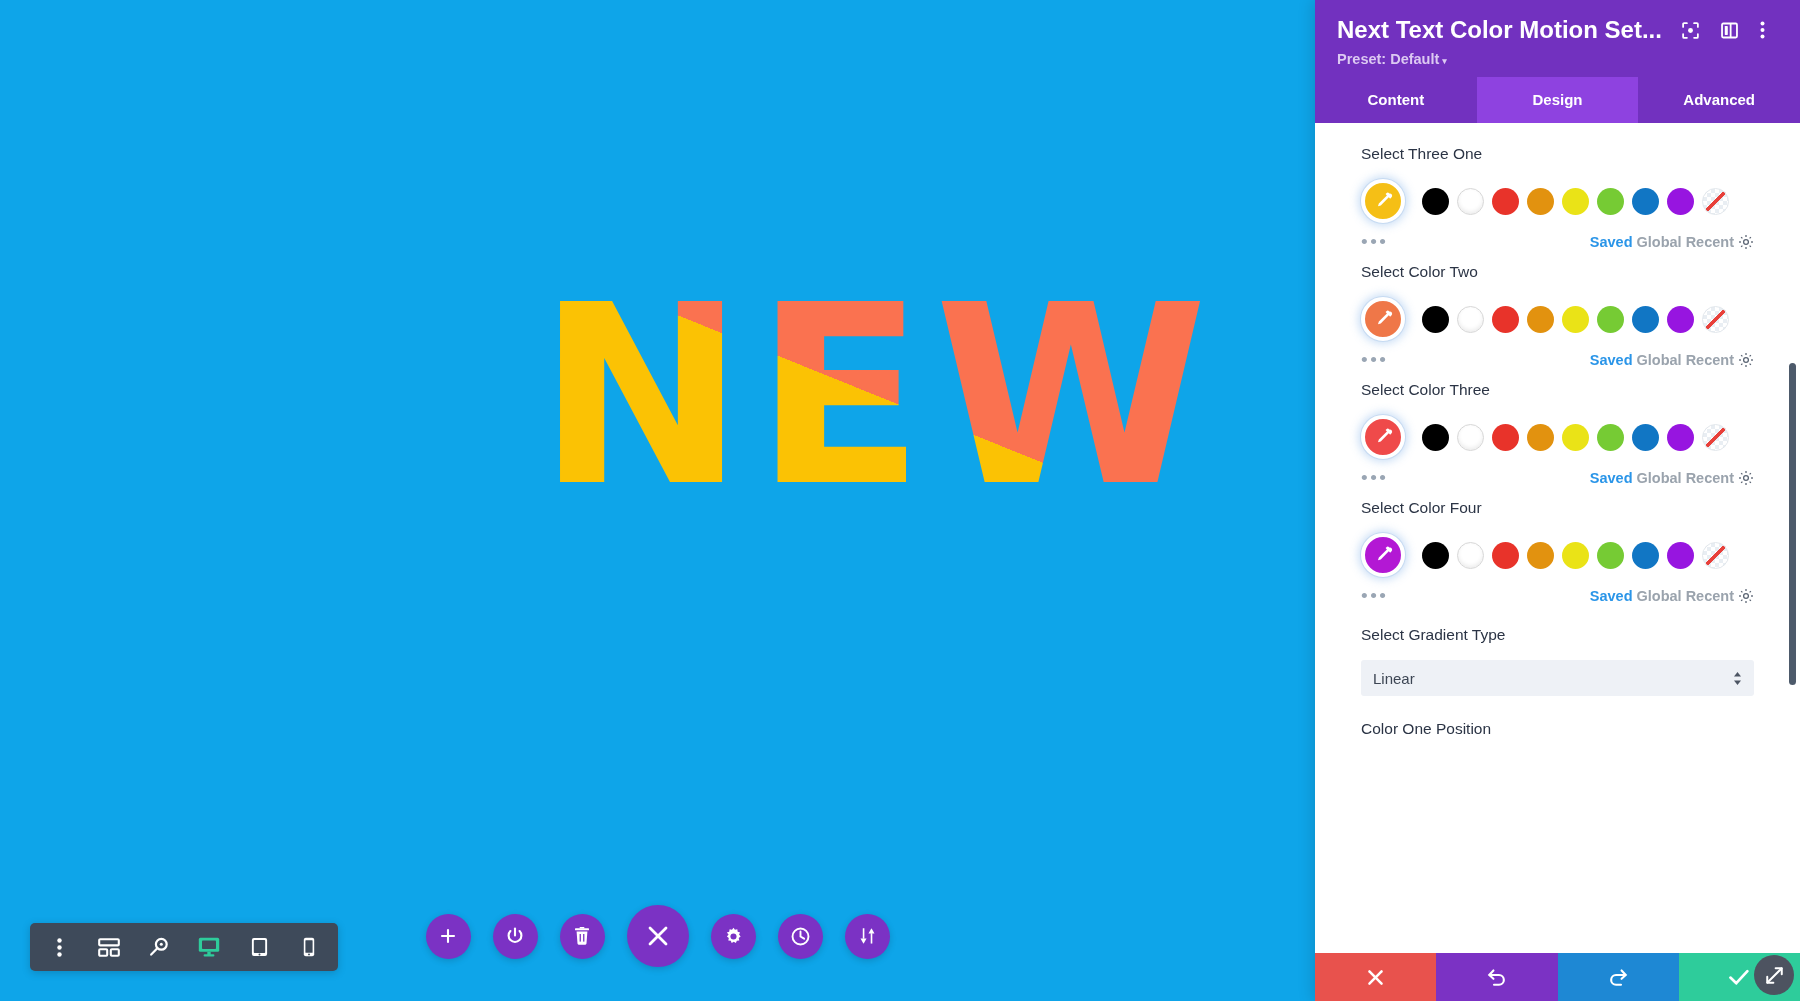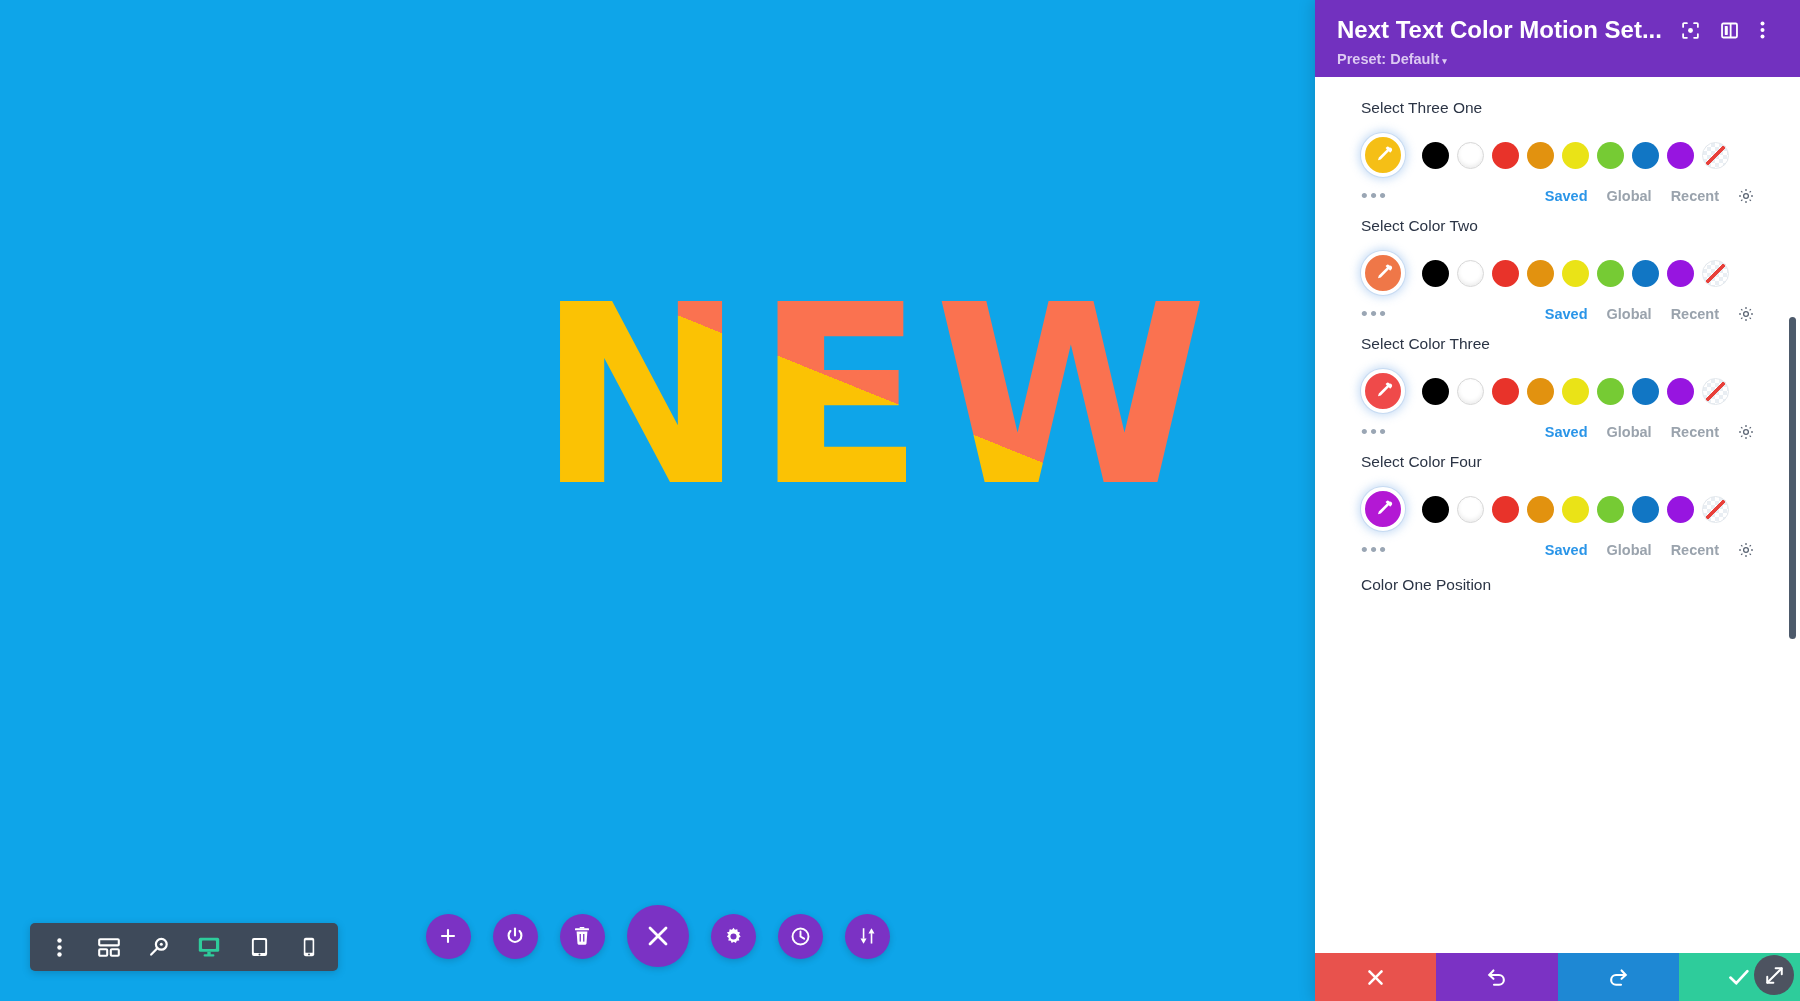--- a/index.html
+++ b/index.html
@@ -123,21 +123,21 @@
     border: 4px solid #ffffff;
     box-shadow: 0 0 0 1px rgba(180,205,235,.55), 0 0 9px 3px rgba(140,185,235,.45);
     color: #ffffff;
   }
   .swatch-main svg { display: block; }
   .swatch-meta {
     display: flex; align-items: center; margin-top: 11px;
     font-size: 14px;
   }
   .meta-dots { color: #9aa6b4; font-size: 19px; letter-spacing: 2.5px; line-height: 10px; cursor: pointer; }
-  .meta-right { margin-left: auto; display: flex; align-items: center; gap: 19px; }
+  .meta-right { margin-left: auto; display: flex; align-items: center; gap: 4px; }
   .meta-link { color: #9aa3ad; cursor: pointer; font-weight: bold; font-size: 14.5px; }
   .meta-link.active { color: #2a95e8; }
   .meta-gear { color: #5b6574; cursor: pointer; display: flex; }
 
   .select-box {
     background: #eef1f6; border-radius: 3px; height: 36px;
     display: flex; align-items: center; padding: 0 12px;
     font-size: 15px; color: #3d4654; cursor: pointer; margin-bottom: 24px;
   }
   .select-box .spinner { margin-left: auto; display: flex; flex-direction: column; gap: 2px; color: #4c5563; }
@@ -309,20 +309,25 @@
                 <circle cx="2.5" cy="15.6" r="2" fill="currentColor"></circle>
               </svg>
           </div>
         </div>
       </div>
       <div id="panel-preset">
         <span>Preset: Default</span><span class="caret">▾</span>
       </div>
     </div>
 
+    <div id="panel-tabs">
+      <div class="panel-tab">Content</div>
+      <div class="panel-tab active">Design</div>
+      <div class="panel-tab">Advanced</div>
+    </div>
 
     <div id="panel-body">
 
       <div class="color-group">
         <div class="field-label">Select Three One</div>
         <div class="swatch-row">
           <div class="swatch-main" style="background: rgb(245, 191, 22);">
             <svg width="19" height="19" viewBox="0 0 20 20" fill="currentColor">
                 <path d="M16.1 1.6a2.4 2.4 0 0 1 2.4 3.9l-1.5 1.5-1.4-1.4-8.5 8.5-2.9 0.9 0.9-2.9 8.5-8.5-1.4-1.4 1.5-1.5a2.4 2.4 0 0 1 2.4 0.9z"></path>
               </svg>
@@ -448,20 +453,32 @@
             <div class="meta-gear">
               <svg width="16" height="16" viewBox="0 0 20 20" fill="none" stroke="currentColor" stroke-width="1.6">
                   <circle cx="10" cy="10" r="3"></circle>
                   <path d="M10 1.4v2.2M10 16.4v2.2M1.4 10h2.2M16.4 10h2.2M3.9 3.9l1.6 1.6M14.5 14.5l1.6 1.6M16.1 3.9l-1.6 1.6M5.5 14.5l-1.6 1.6"></path>
                 </svg>
             </div>
           </div>
         </div>
       </div>
 
+      <div style="margin-top:22px">
+        <div class="field-label">Select Gradient Type</div>
+        <div class="select-box">
+          <span>Linear</span>
+          <span class="spinner">
+            <svg width="9" height="13" viewBox="0 0 9 13" fill="currentColor">
+                <path d="M4.5 0L8 4.6H1z"></path>
+                <path d="M4.5 13L1 8.4h7z"></path>
+              </svg>
+          </span>
+        </div>
+      </div>
 
 
       <div style="margin-top:18px">
         <div class="field-label">Color One Position</div>
       </div>
 
       <div id="panel-scrollbar"></div>
     </div>
 
     <div id="panel-actions">

